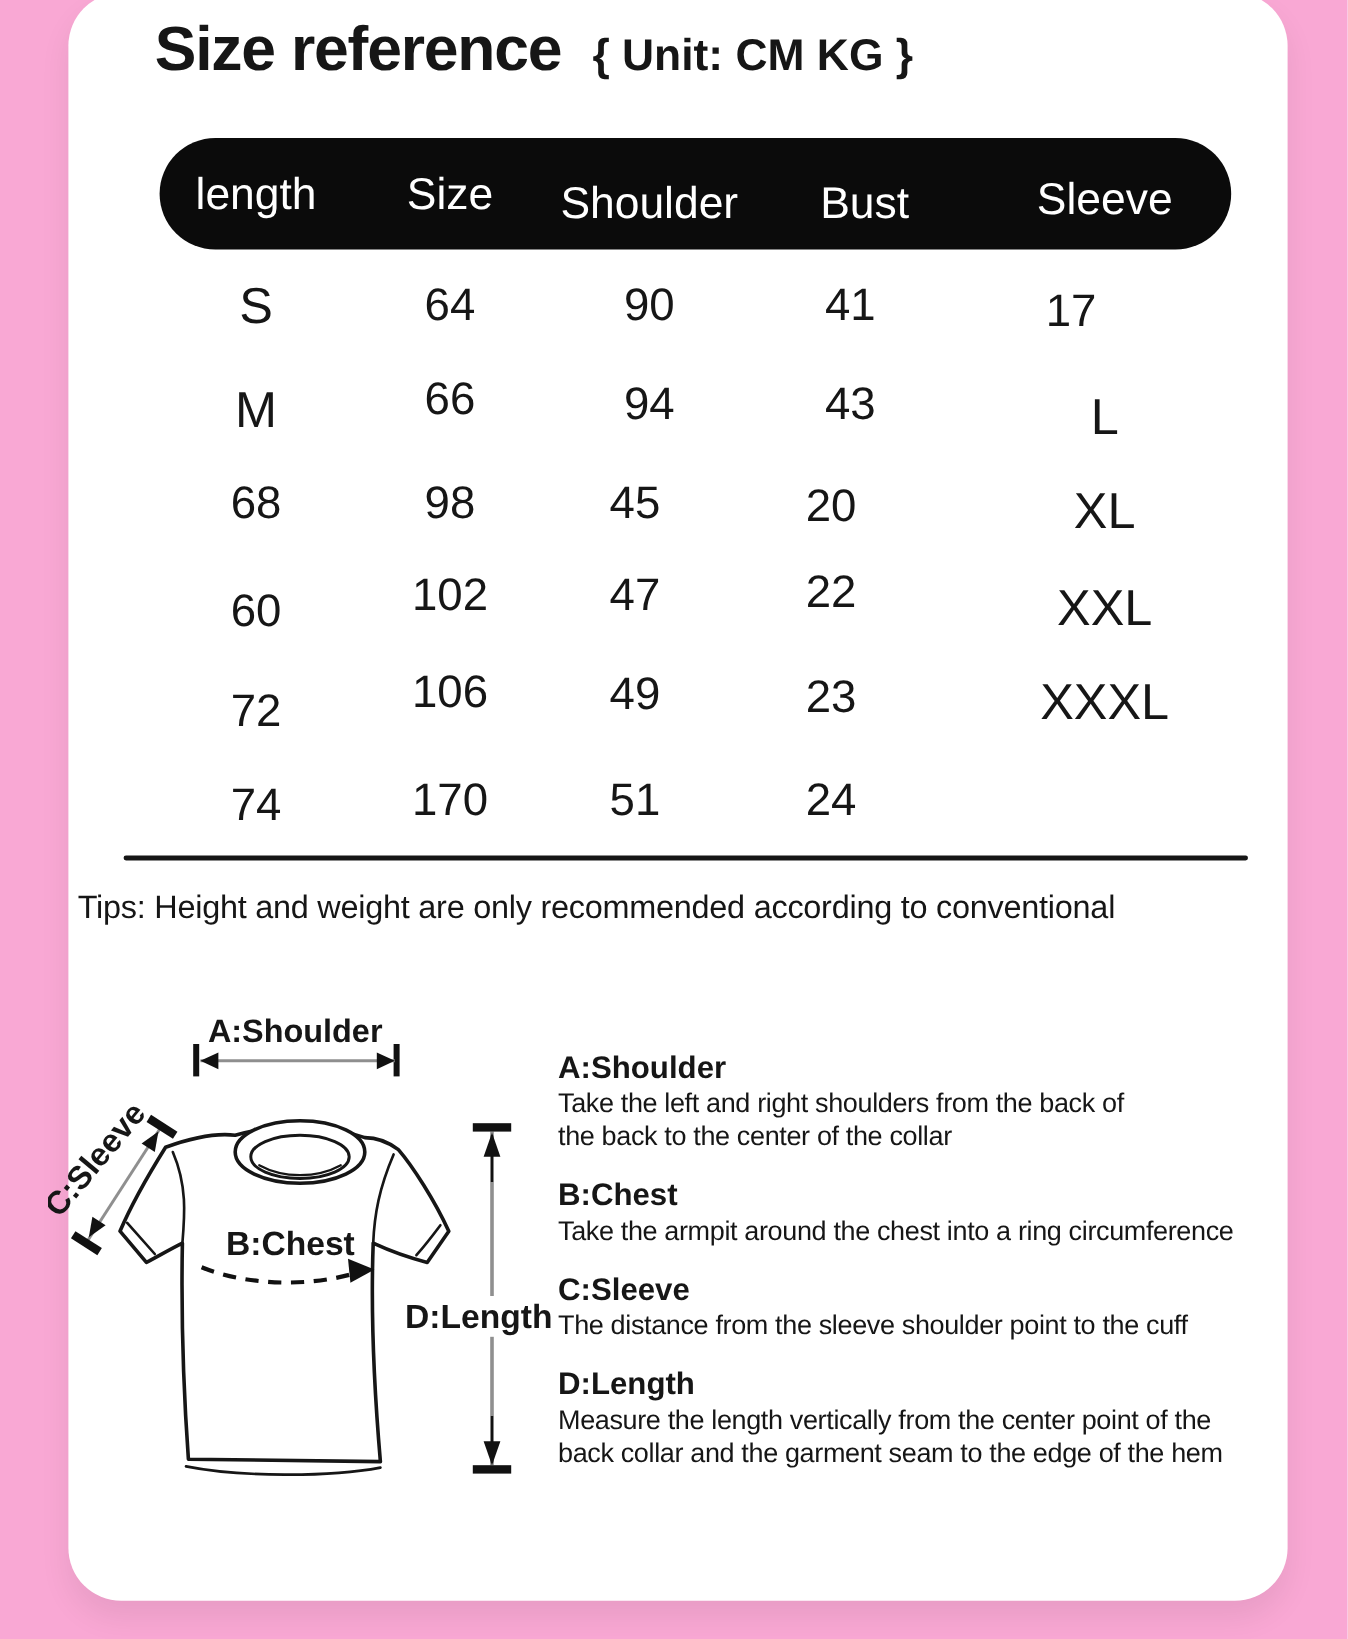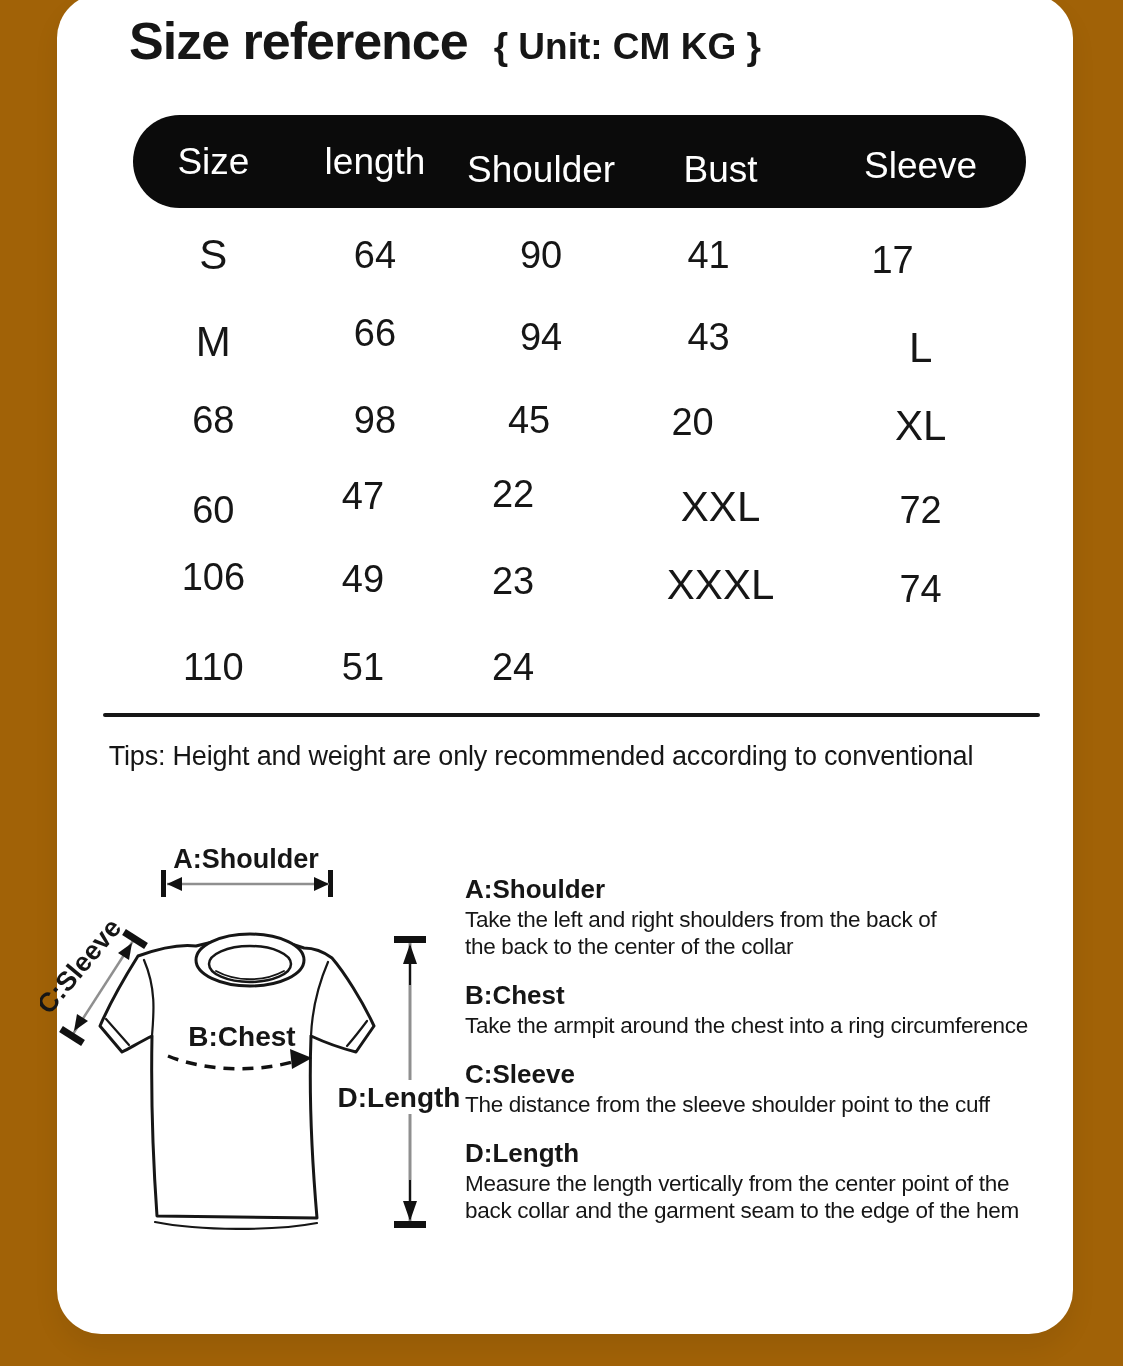--- a/index.html
+++ b/index.html
@@ -1,17 +1,17 @@
 <!DOCTYPE html>
 <html><head>
 <meta charset="utf-8">
 <style>
   html,body{margin:0;padding:0;}
   body{font-family:"Liberation Sans","DejaVu Sans",sans-serif;color:#161616;}
-  .page{position:relative;width:1123px;height:1366px;background:#a16207;overflow:hidden;}
+  .page{position:relative;width:1123px;height:1366px;background:#f9a8d4;overflow:hidden;}
   .card{position:absolute;left:57px;top:-6px;width:1016px;height:1340px;background:#ffffff;
         border-radius:44px;box-shadow:0 14px 26px rgba(0,0,0,0.07);}
   
   .title-wrap{position:absolute;left:129px;top:12px;display:flex;align-items:baseline;gap:26px;}
   .title-main{font-size:52px;font-weight:700;letter-spacing:-1px;line-height:58px;}
   .title-unit{font-size:37px;font-weight:700;letter-spacing:0;}
   
   .size-table{position:absolute;left:133px;top:115px;width:893px;}
   .th{height:93px;background:#0b0b0b;border-radius:47px;display:grid;
       grid-template-columns:18% 18.2% 19% 21.2% 23.6%;align-items:center;color:#ffffff;}
@@ -26,21 +26,21 @@
   .tb .c3{--tx:-12px;}.tb .c4{--tx:-28px;}
   .tb .r0.c4{--ty:5px;}
   .tb .r1.c0{--ty:4px;}.tb .r1.c1{--ty:-4px;}
   .tb .r2.c0{--ty:10px;}.tb .r2.c4{--ty:2px;}
   .tb .r3.c0{--ty:6px;}.tb .r3.c1{--ty:8px;}.tb .r3.c2{--ty:-6px;}.tb .r3.c3{--ty:-6px;}.tb .r3.c4{--ty:-8px;}
   .tb .r4.c0{--ty:4px;}.tb .r4.c1{--ty:8px;}.tb .r4.c2{--ty:-8px;}.tb .r4.c3{--ty:-6px;}.tb .r4.c4{--ty:-4px;}
   .tb .r5.c1{--ty:4px;}
   
   .divider{position:absolute;left:103px;top:713px;width:937px;height:4px;background:#161616;border-radius:2px;}
   .tips{position:absolute;left:57px;top:740px;width:880px;text-align:center;font-size:27px;
-        line-height:33px;letter-spacing:-0.2px;white-space:nowrap;padding-left:44px;}
+        line-height:33px;letter-spacing:-0.2px;white-space:nowrap;}
   
   .diagram-svg{position:absolute;left:40px;top:840px;width:430px;height:415px;}
   .diagram-svg text{font-family:"Liberation Sans","DejaVu Sans",sans-serif;}
   
   .guide{position:absolute;left:465px;top:874px;width:640px;}
   .guide .g-item{margin:0 0 20px 0;}
   .guide h4{margin:0 0 2px 0;font-size:26px;line-height:30px;font-weight:700;}
   .guide .g-line{font-size:22.5px;line-height:27px;letter-spacing:-0.3px;white-space:nowrap;}
 </style>
 </head>
@@ -49,22 +49,22 @@
 <div class="page">
   <div class="card"></div>
 
   <div class="title-wrap">
     <span class="title-main">Size reference</span>
     <span class="title-unit">{ Unit: CM KG }</span>
   </div>
 
   <div class="size-table">
     <div class="th">
+      <div class="cell c1"><span>length</span></div>
       <div class="cell c0"><span>Size</span></div>
-      <div class="cell c1"><span>length</span></div>
       <div class="cell c3"><span>Shoulder</span></div>
       <div class="cell c2"><span>Bust</span></div>
       <div class="cell c4"><span>Sleeve</span></div>
     </div>
     <div class="tb">
       <div class="cell r0 c0">
           <span>S</span>
         </div>
       <div class="cell r0 c1">
           <span>64</span>
@@ -107,20 +107,23 @@
       <div class="cell r2 c4">
           <span>20</span>
         </div>
 
       <div class="cell r3 c0">
           <span>XL</span>
         </div>
       <div class="cell r3 c1">
           <span>60</span>
         </div>
+      <div class="cell r3 c2">
+          <span>102</span>
+        </div>
       <div class="cell r3 c3">
           <span>47</span>
         </div>
       <div class="cell r3 c4">
           <span>22</span>
         </div>
 
       <div class="cell r4 c0">
           <span>XXL</span>
         </div>
@@ -137,21 +140,21 @@
           <span>23</span>
         </div>
 
       <div class="cell r5 c0">
           <span>XXXL</span>
         </div>
       <div class="cell r5 c1">
           <span>74</span>
         </div>
       <div class="cell r5 c2">
-          <span>110</span>
+          <span>170</span>
         </div>
       <div class="cell r5 c3">
           <span>51</span>
         </div>
       <div class="cell r5 c4">
           <span>24</span>
         </div>
     </div>
   </div>
 

